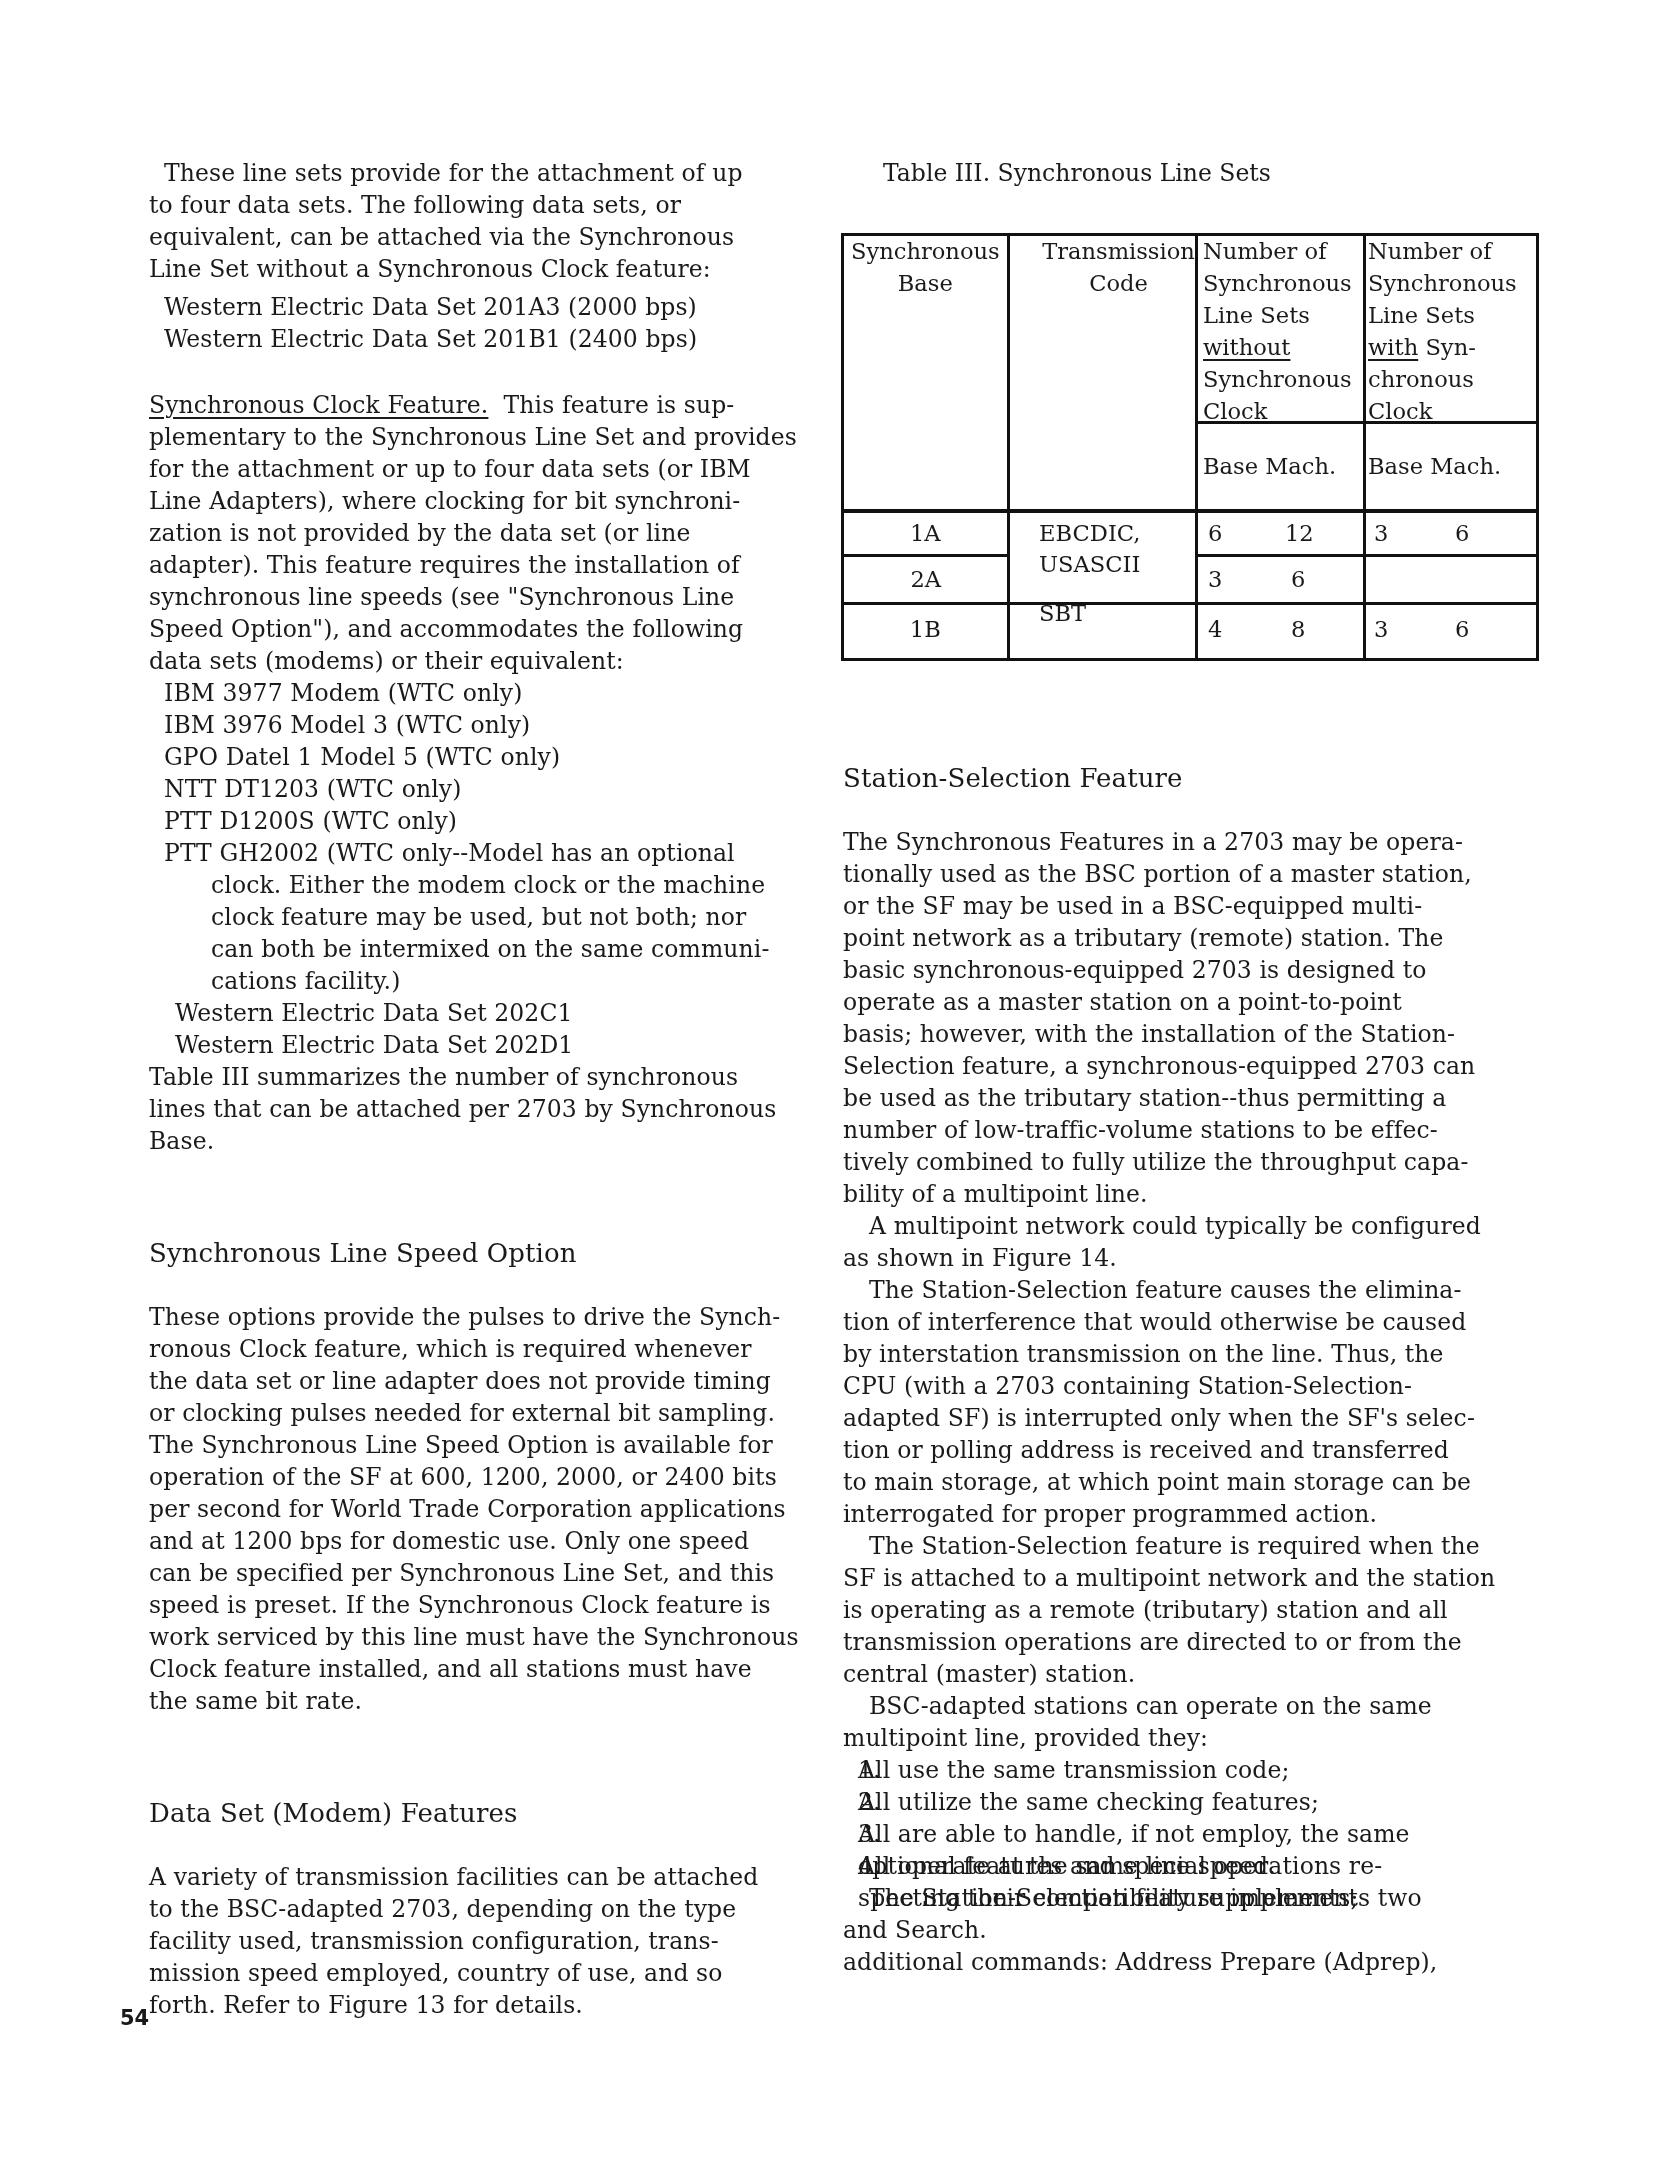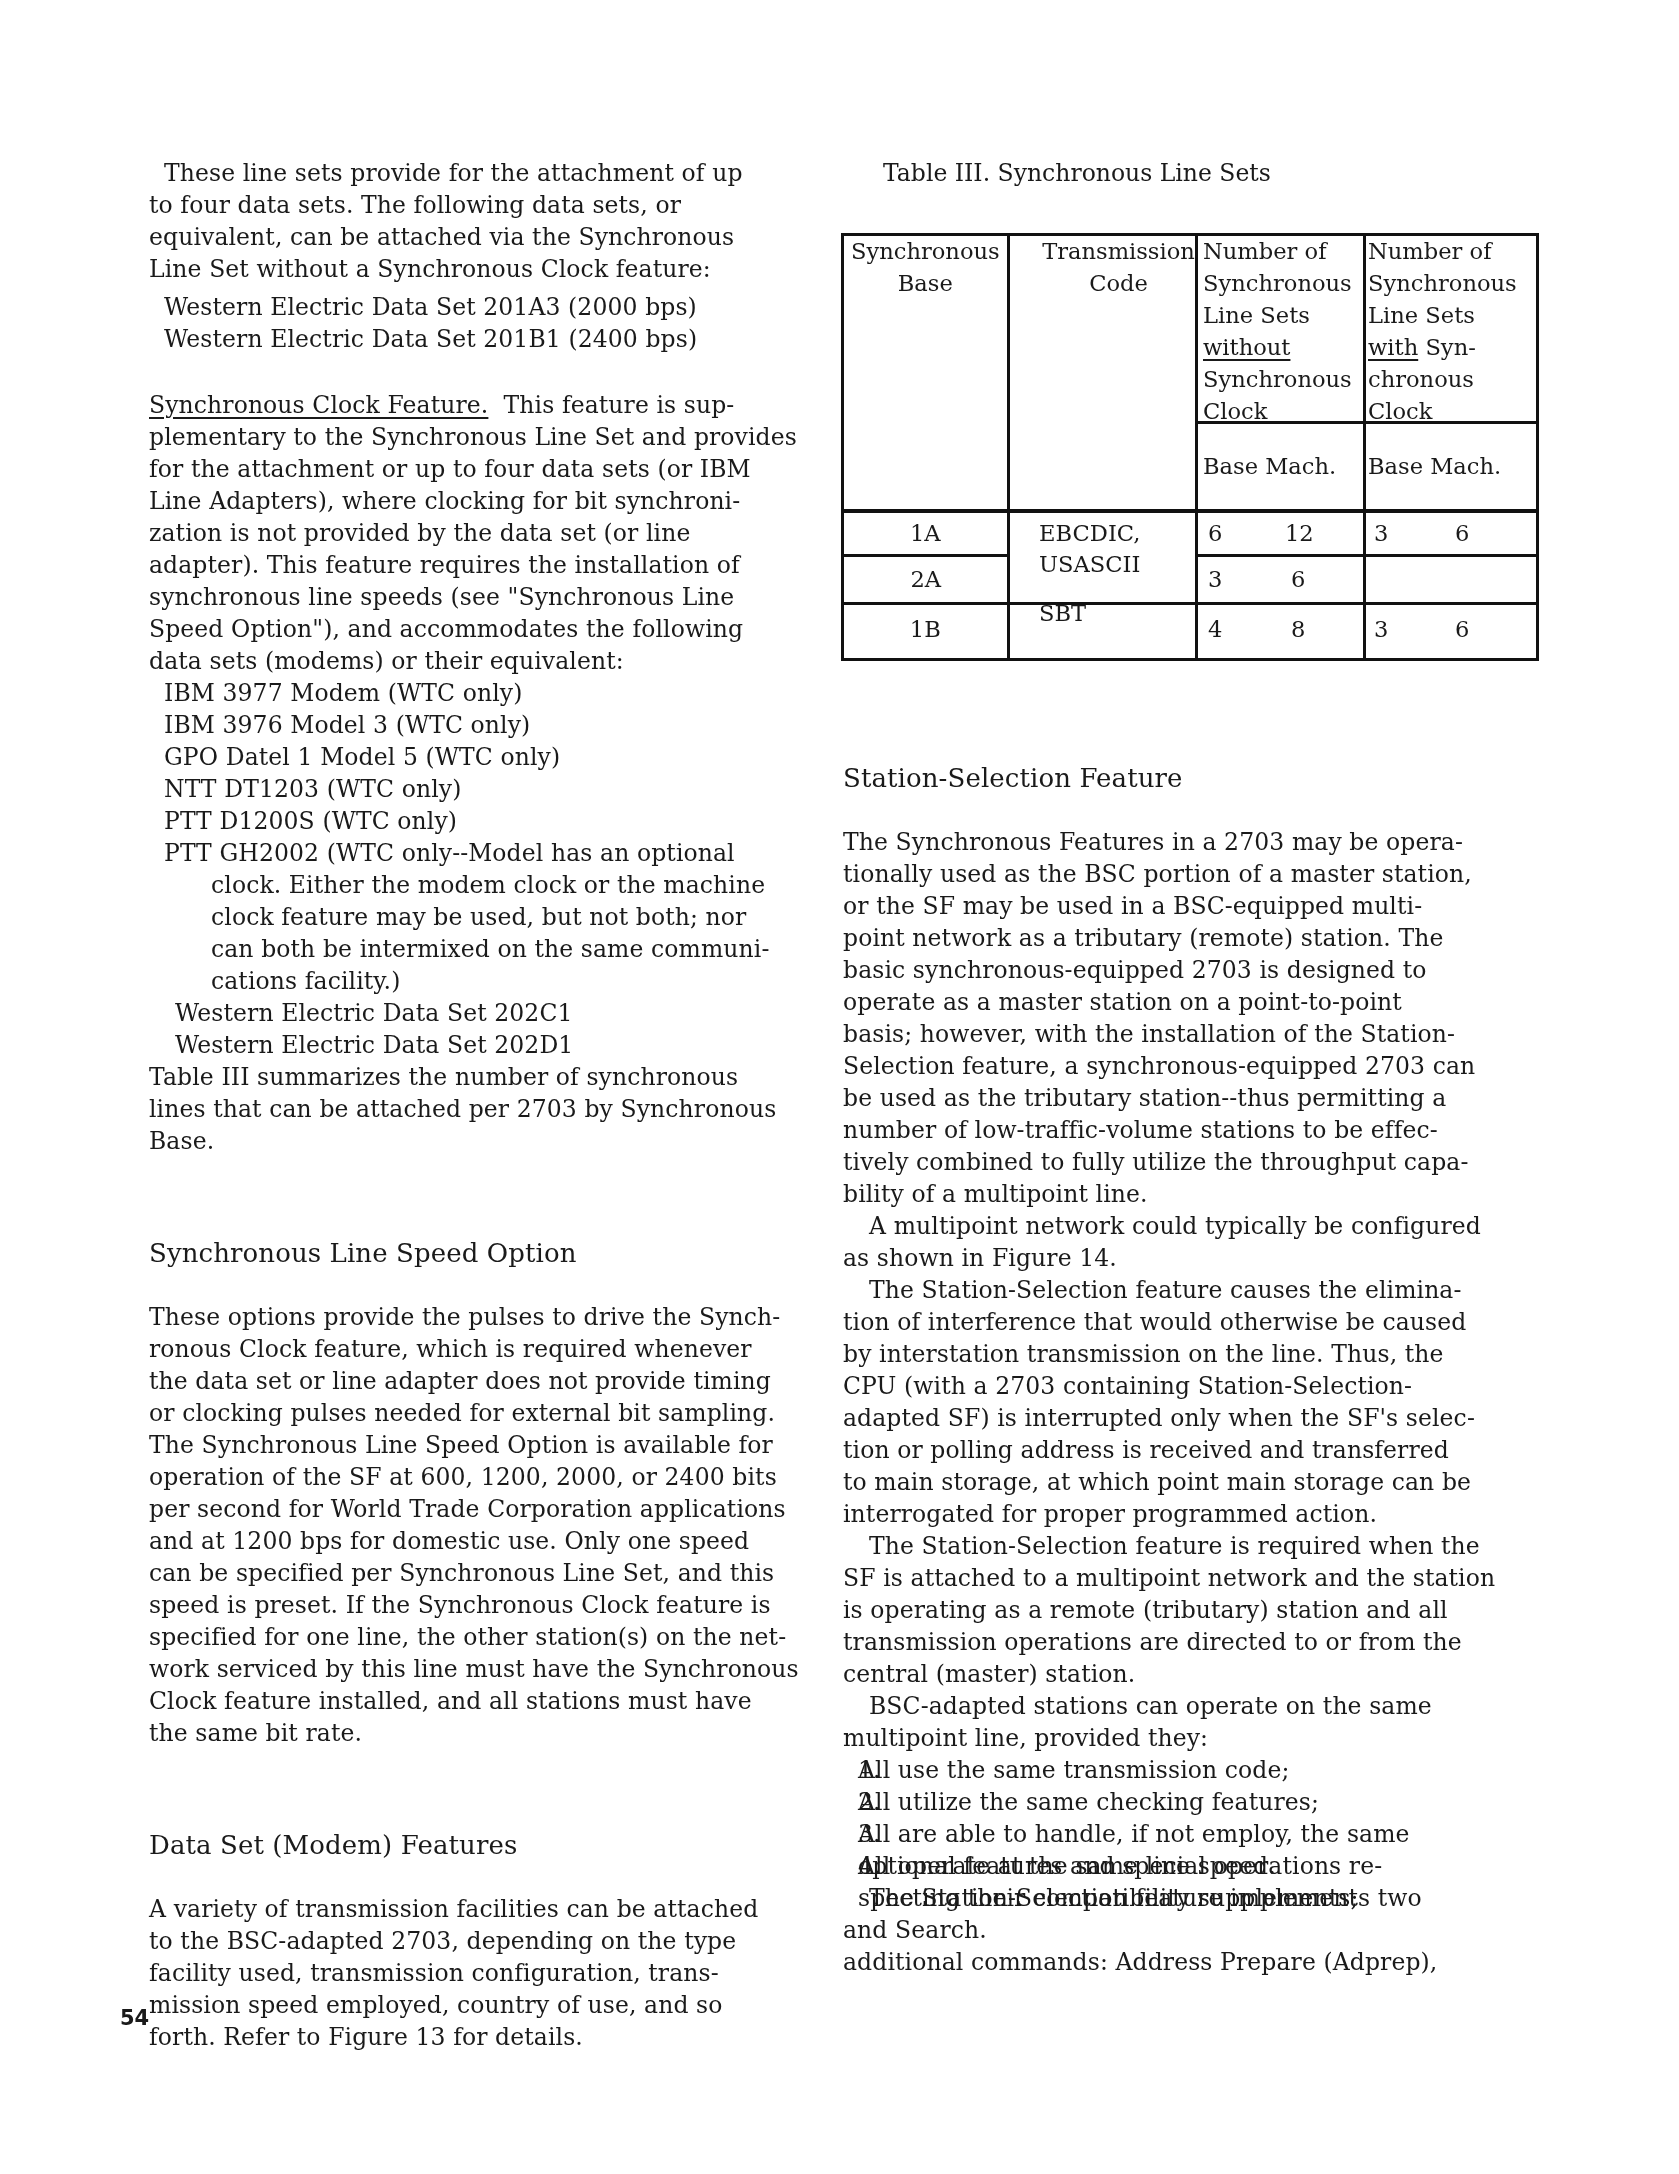--- a/index.html
+++ b/index.html
@@ -91,21 +91,20 @@
     <p>These options provide the pulses to drive the Synch-</p>
     <p>ronous Clock feature, which is required whenever</p>
     <p>the data set or line adapter does not provide timing</p>
     <p>or clocking pulses needed for external bit sampling.</p>
     <p>The Synchronous Line Speed Option is available for</p>
     <p>operation of the SF at 600, 1200, 2000, or 2400 bits</p>
     <p>per second for World Trade Corporation applications</p>
     <p>and at 1200 bps for domestic use.  Only one speed</p>
     <p>can be specified per Synchronous Line Set, and this</p>
     <p>speed is preset.  If the Synchronous Clock feature is</p>
-    <p>specified for one line, the other station(s) on the net-</p>
     <p>work serviced by this line must have the Synchronous</p>
     <p>Clock feature installed, and all stations must have</p>
     <p>the same bit rate.</p>
   </div>
   <div class="gap-m"></div>
   <p class="head">Data Set (Modem) Features</p>
   <div class="gap-m"></div>
   <div>
     <p>A variety of transmission facilities can be attached</p>
     <p>to the BSC-adapted 2703, depending on the type</p>

